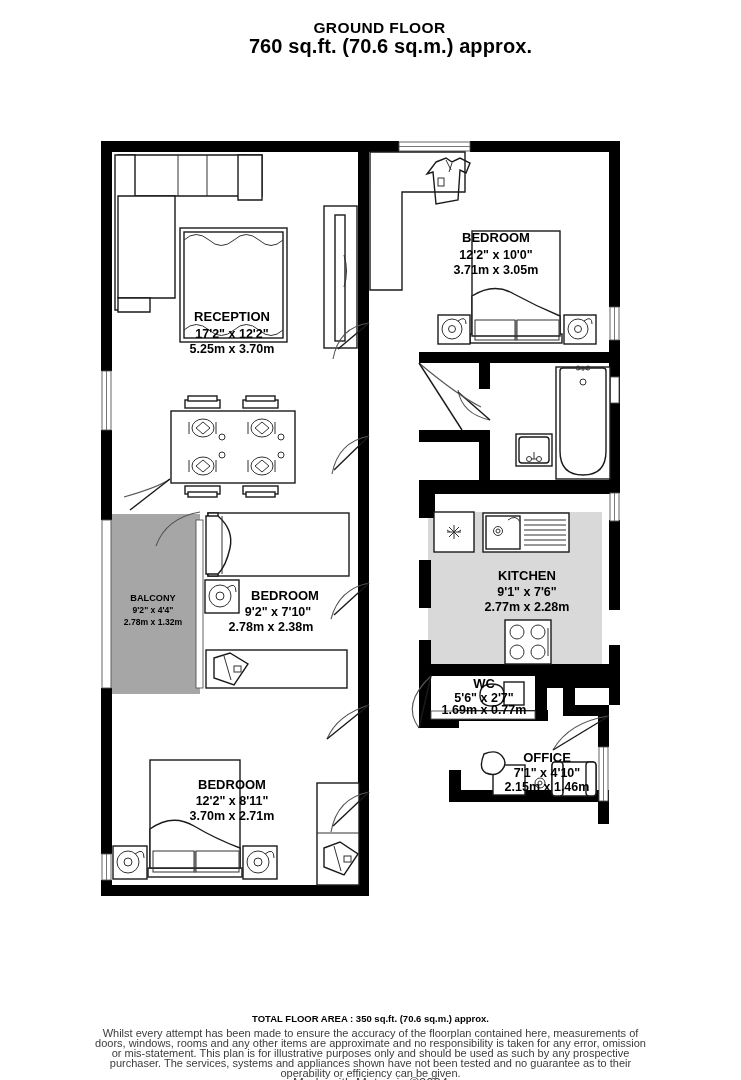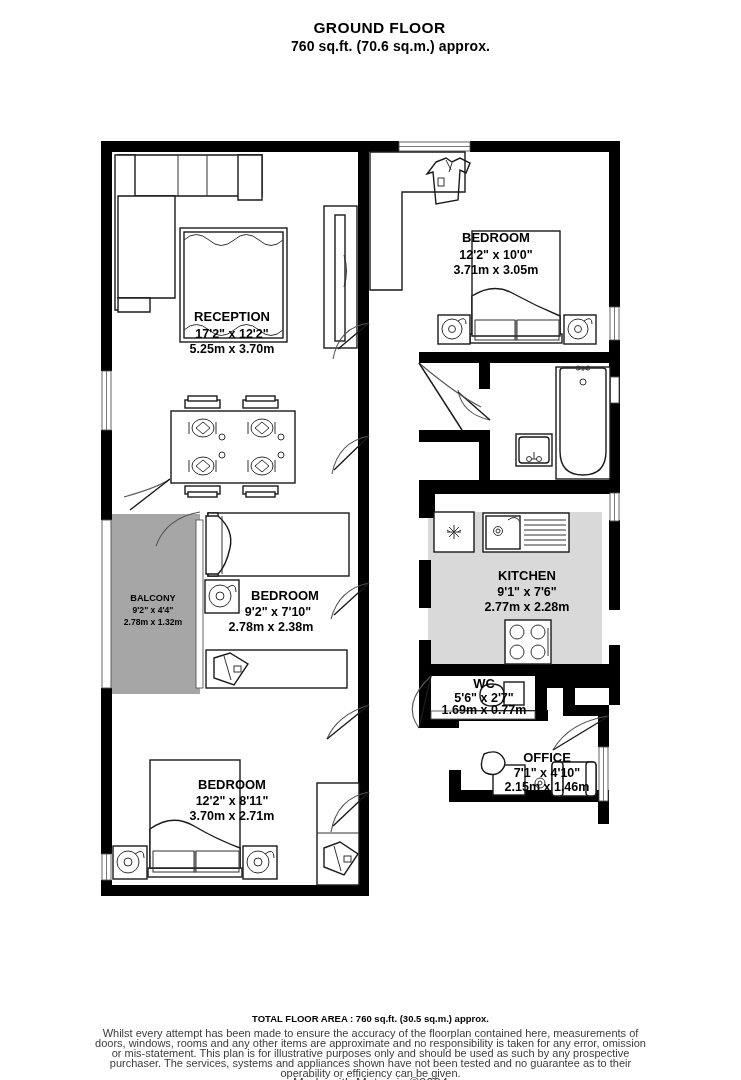--- a/index.html
+++ b/index.html
@@ -29,21 +29,21 @@
     text-align: center;
   }
   .header .title {
     font-size: 15.5px;
     font-weight: bold;
     letter-spacing: 0.4px;
     line-height: 19px;
     padding-left: 18px;
   }
   .header .subtitle {
-    font-size: 14px;
+    font-size: 20px;
     font-weight: bold;
     letter-spacing: 0.1px;
     line-height: 19px;
     margin-left: 40px;
   }
   .footer {
     position: absolute;
     left: 0;
     top: 1012px;
     width: 741px;
@@ -564,18 +564,18 @@
         <text class="roomlabel rl-name" x="547" y="762">OFFICE</text>
         <text class="roomlabel rl-dim" x="547" y="777">7'1"  x 4'10"</text>
         <text class="roomlabel rl-dim" x="547" y="791">2.15m  x 1.46m</text>
       </g>
 
     </g>
 
   </svg>
 
   <div class="footer">
-    <div class="total">TOTAL FLOOR AREA : 760 sq.ft. (30.5 sq.m.) approx.</div>
+    <div class="total">TOTAL FLOOR AREA : 350 sq.ft. (70.6 sq.m.) approx.</div>
     <div class="disclaimer">Whilst every attempt has been made to ensure the accuracy of the floorplan contained here, measurements of doors, windows, rooms and any other items are approximate and no responsibility is taken for any error, omission or mis-statement. This plan is for illustrative purposes only and should be used as such by any prospective purchaser. The services, systems and appliances shown have not been tested and no guarantee as to their operability or efficiency can be given.</div>
     <div class="made">Made with Metropix ©2024</div>
   </div>
 
 </div>
 
 </body></html>

